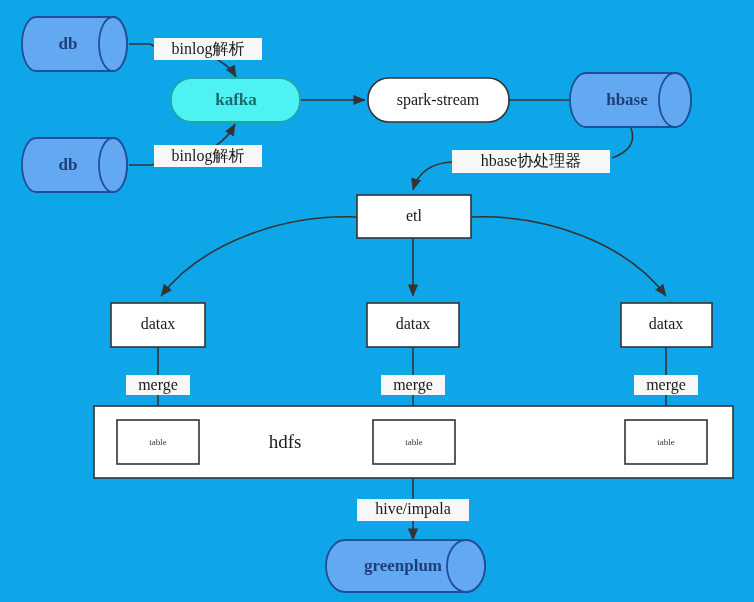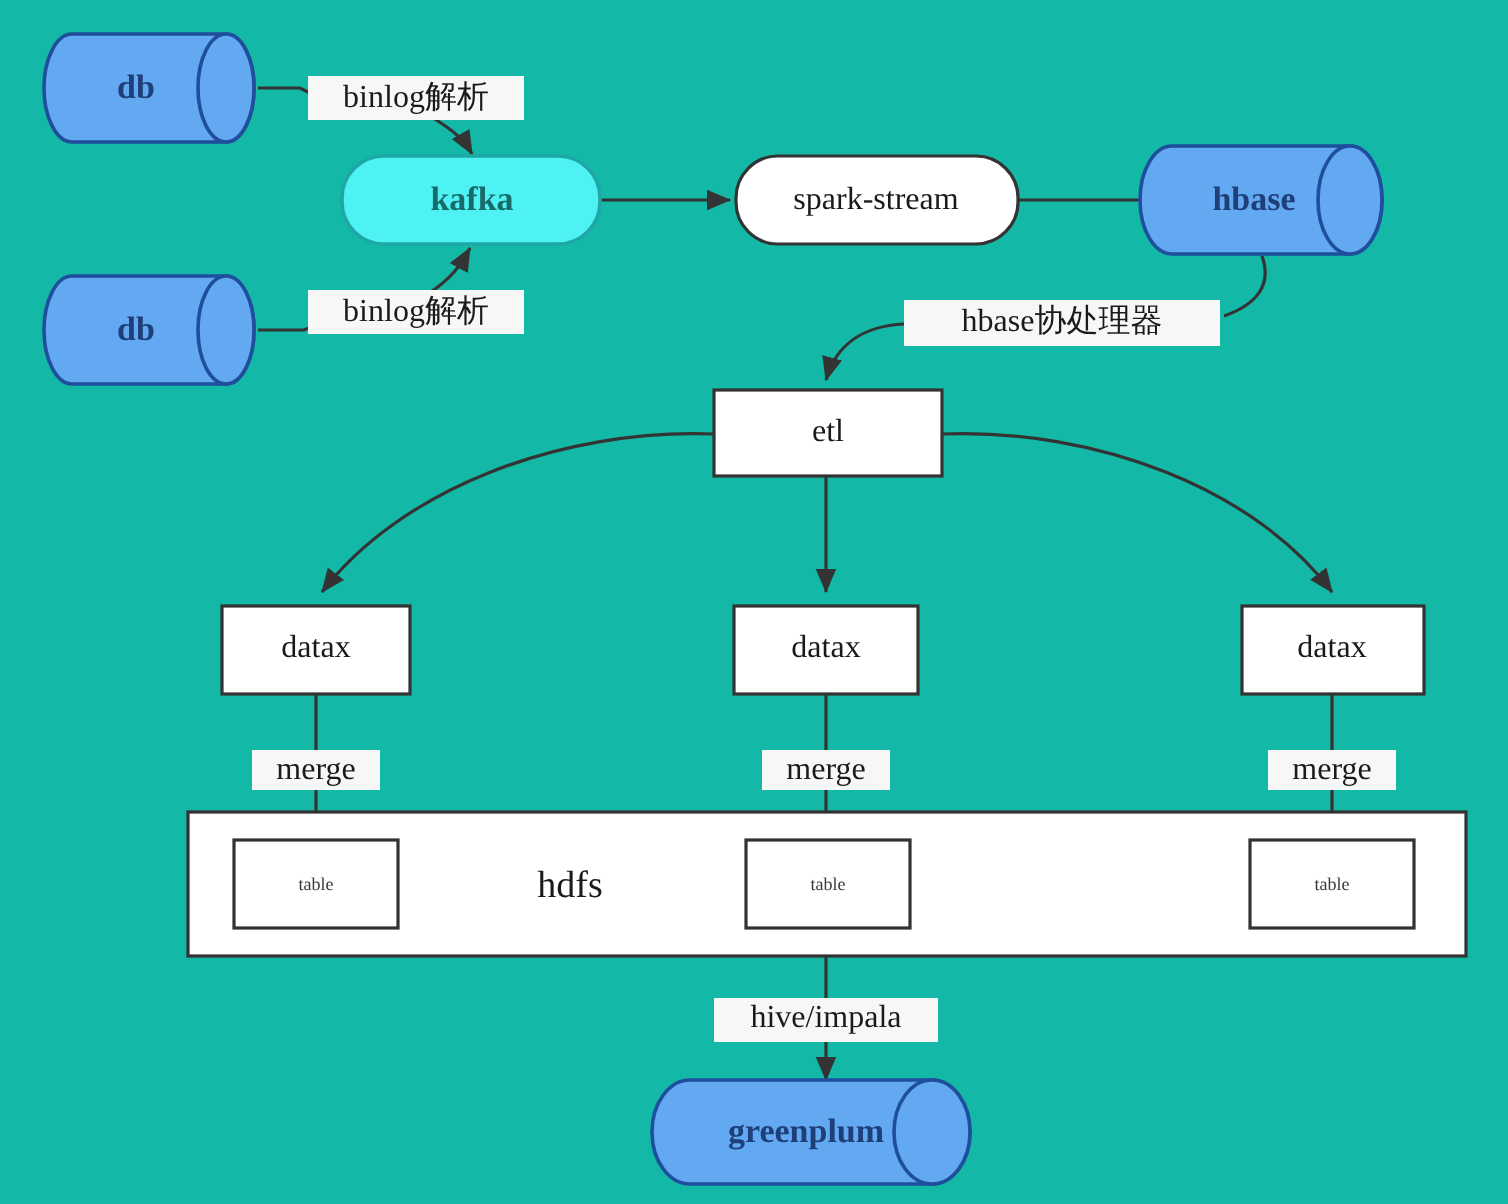--- a/index.html
+++ b/index.html
@@ -4,21 +4,21 @@
 <style>
   html, body {
     margin: 0;
     padding: 0;
     background: #f7f7f7;
   }
   #canvas {
     position: relative;
     width: 754px;
     height: 602px;
-    background: #14b8a6;
+    background: #0ea5e9;
     font-family: "Liberation Serif", "DejaVu Serif", serif;
     overflow: hidden;
   }
   #diagram-svg {
     position: absolute;
     left: 0;
     top: 0;
     width: 754px;
     height: 602px;
   }

